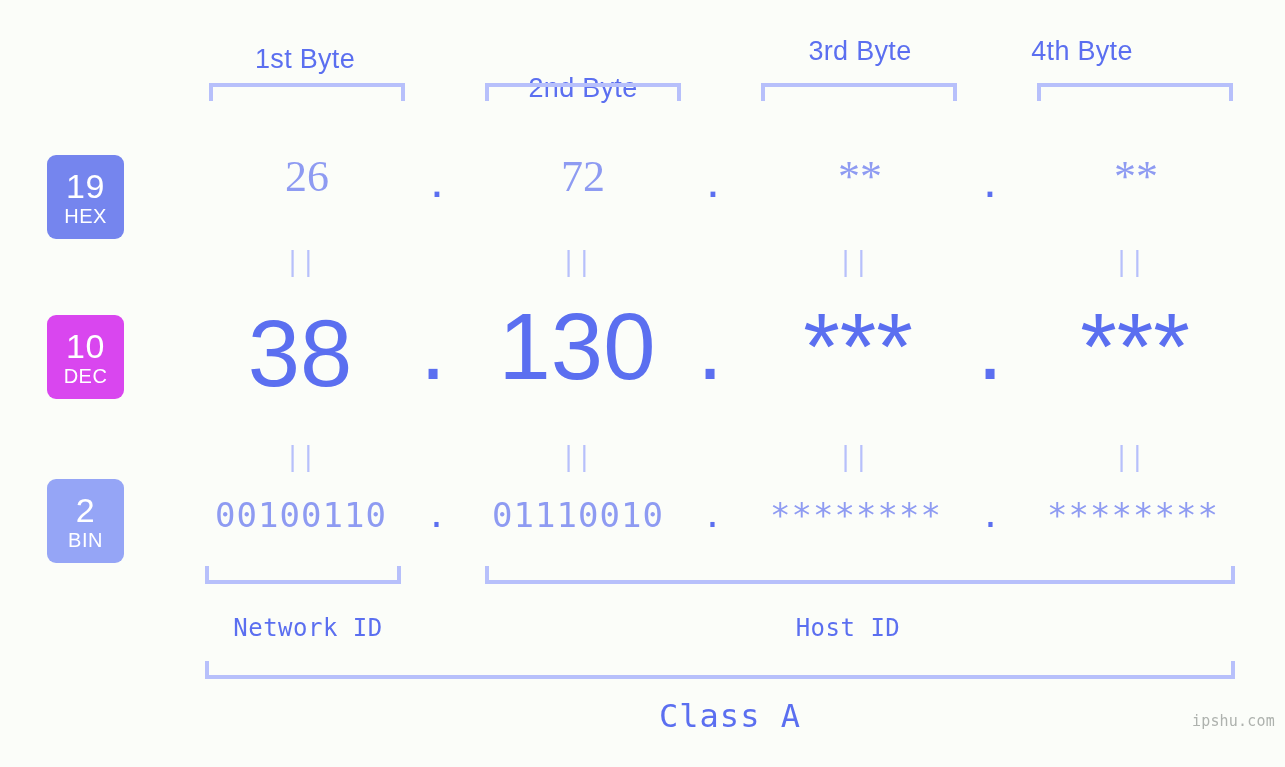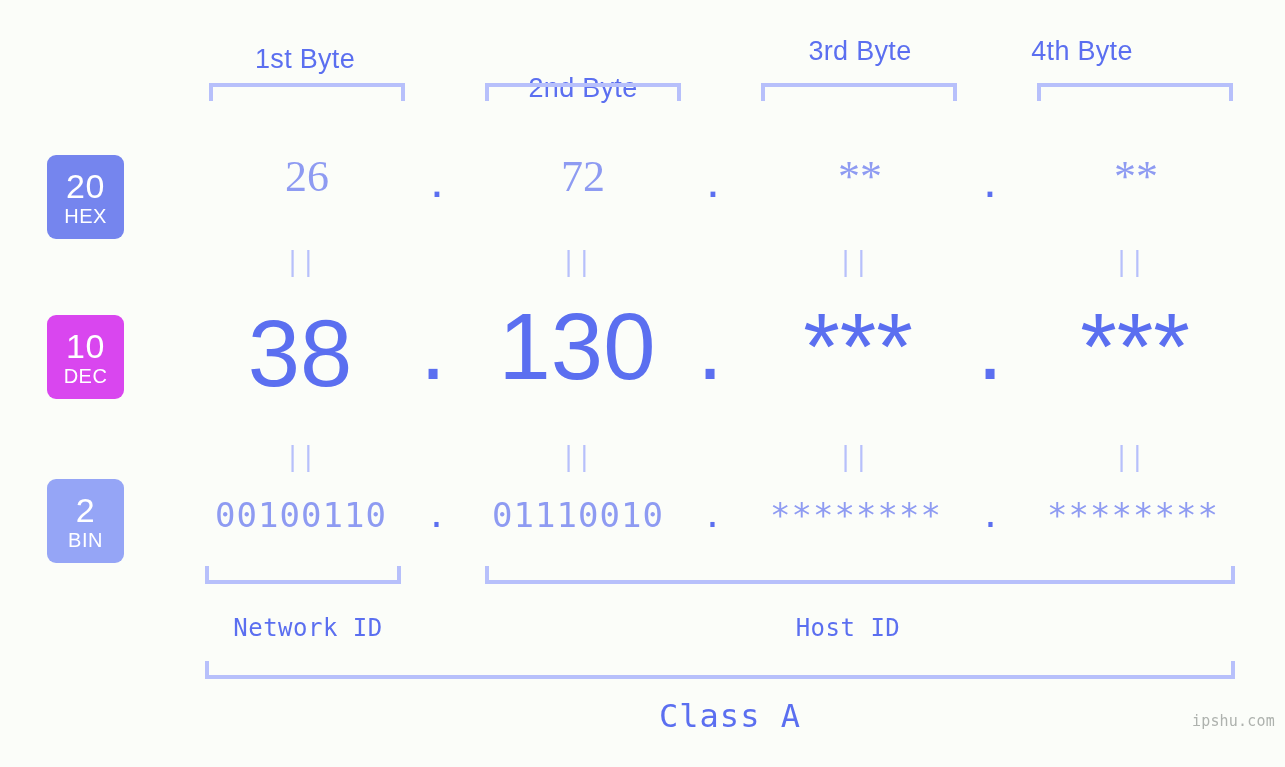--- a/index.html
+++ b/index.html
@@ -173,21 +173,21 @@
   <div class="byte-label" style="left:473px; top:38px; width:220px;margin-top:35px;">2nd Byte</div>
   <div class="byte-label" style="left:750px; top:36px; width:220px;">3rd Byte</div>
   <div class="byte-label" style="left:972px; top:36px; width:220px;">4th Byte</div>
 
   <div class="bracket-top" style="left:209px;  top:83px; width:196px;"></div>
   <div class="bracket-top" style="left:485px;  top:83px; width:196px;"></div>
   <div class="bracket-top" style="left:761px;  top:83px; width:196px;"></div>
   <div class="bracket-top" style="left:1037px; top:83px; width:196px;"></div>
 
   <div class="badge" id="badge-hex">
-    <span class="num">20</span>
+    <span class="num">19</span>
     <span class="abbr">HEX</span>
   </div>
   <div class="badge" id="badge-dec">
     <span class="num">10</span>
     <span class="abbr">DEC</span>
   </div>
   <div class="badge" id="badge-bin">
     <span class="num">2</span>
     <span class="abbr">BIN</span>
   </div>

